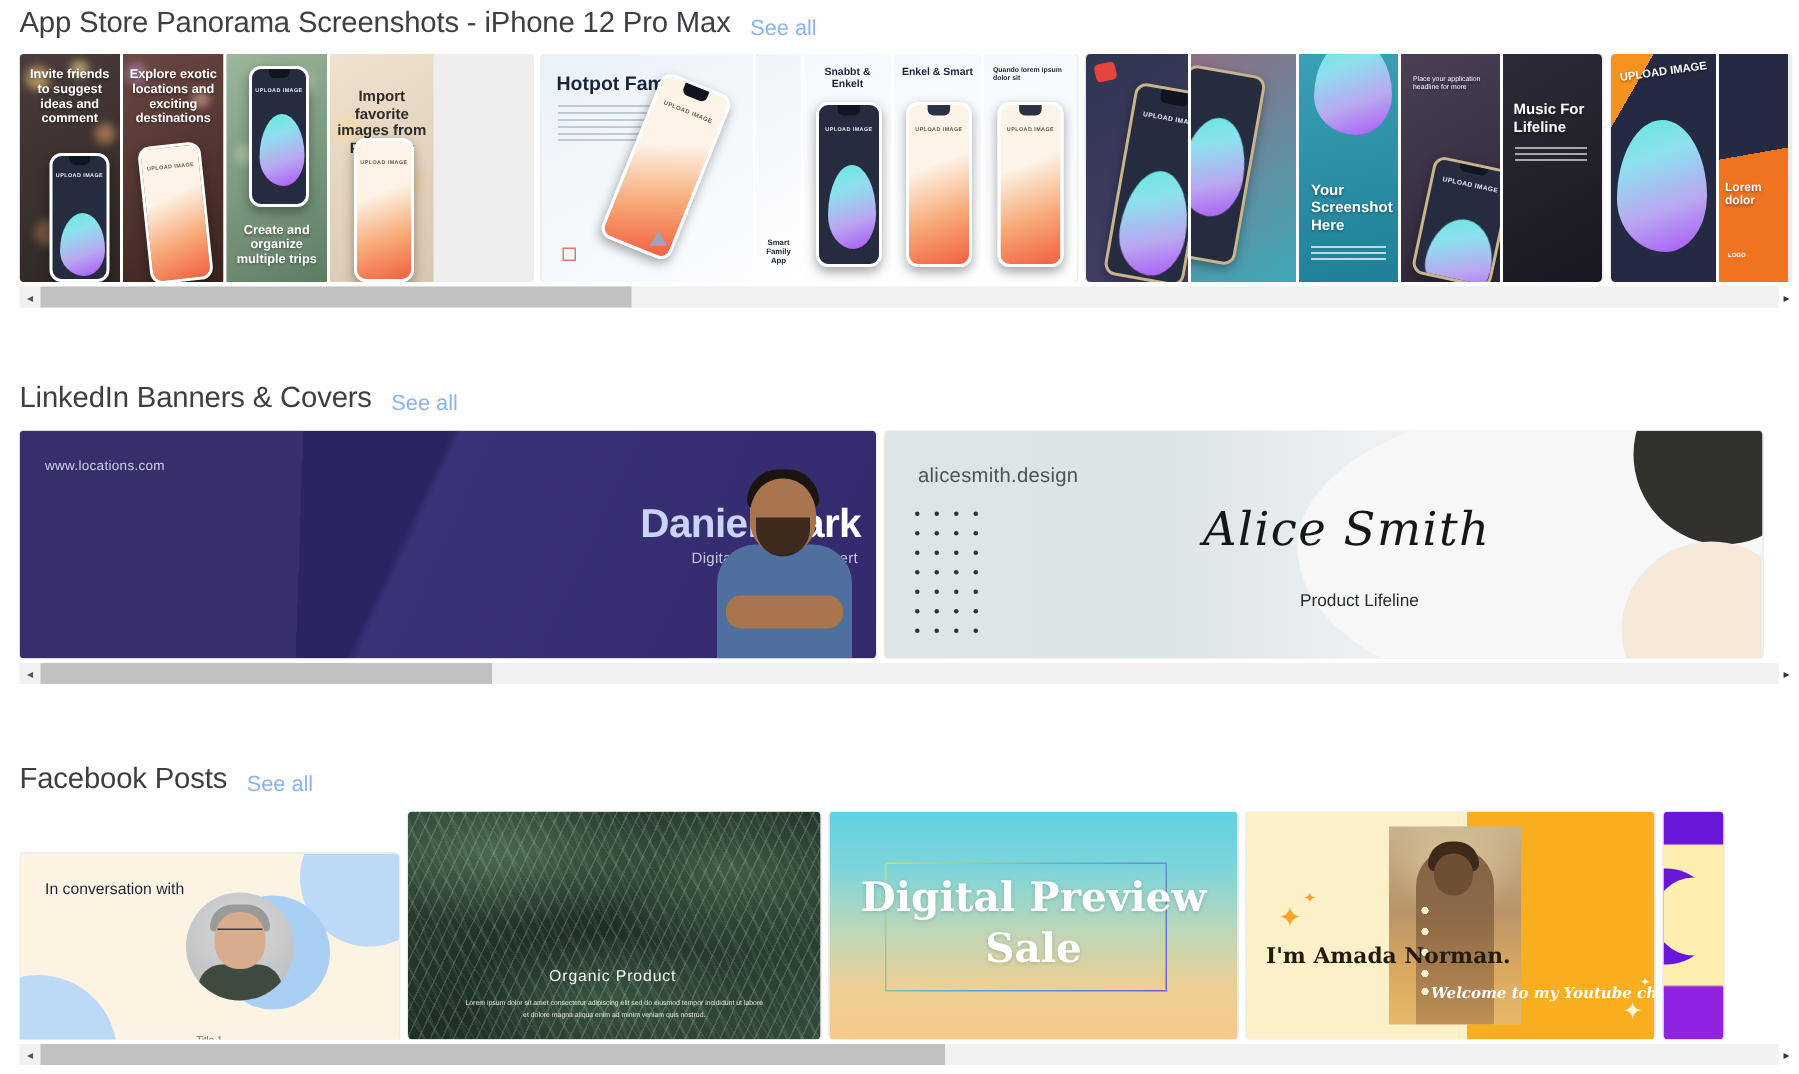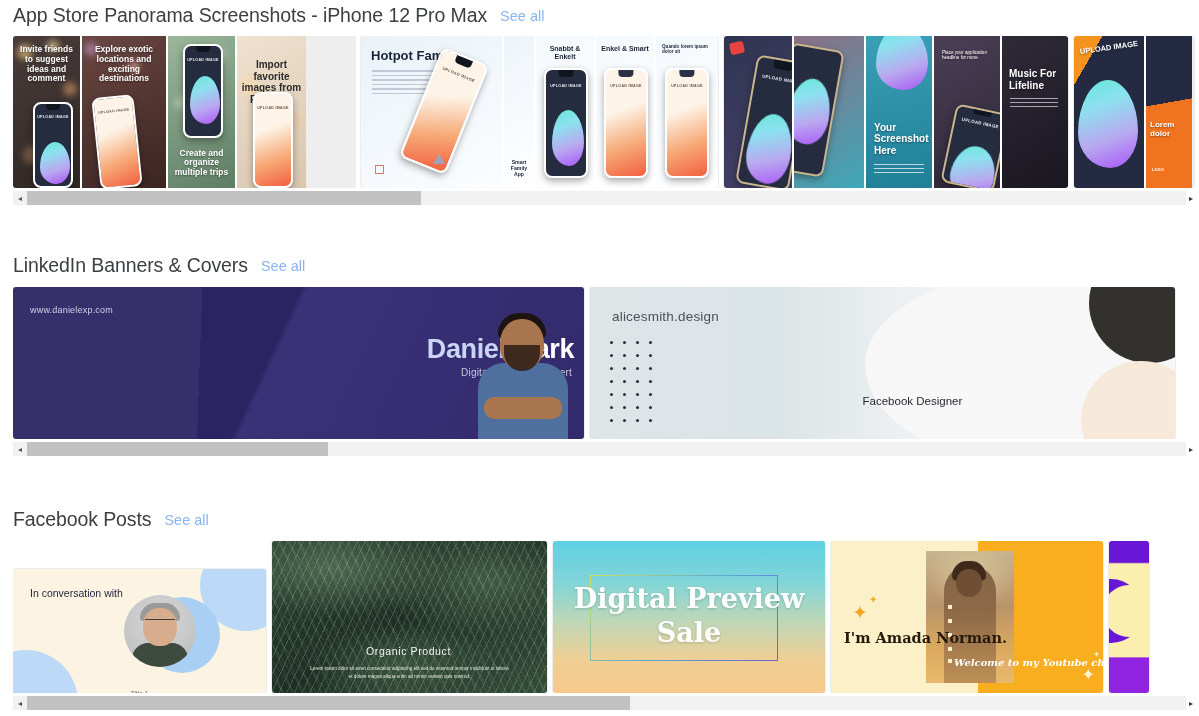--- a/index.html
+++ b/index.html
@@ -6,21 +6,21 @@
   html, body {
     width: 1199px; height: 716px;
     background: #ffffff;
     font-family: "Liberation Sans", sans-serif;
     overflow: hidden;
   }
   .page { width: 1199px; height: 716px; position: relative; }
 
   
   .sec-head {
-    display: flex; align-items: center; gap: 13px;
+    display: flex; align-items: flex-end; gap: 13px;
     padding-left: 13px;
   }
   .sec-title {
     font-size: 19.5px; color: #3c4043; font-weight: 400;
     letter-spacing: -0.1px; white-space: nowrap;
   }
   .see-all {
     font-size: 14.5px; color: #8ab4f0; cursor: pointer;
     white-space: nowrap;
   }
@@ -388,21 +388,21 @@
                 <i style="left:10px;top:110px;width:18px;height:18px;background:#8f6b4e;"></i>
               </div>
               <div class="pan-txt" style="top:9px;font-size:8.5px;">Invite friends to suggest ideas and comment</div>
               <div class="phone dark" style="left:20px;top:66px;width:40px;height:86px;">
                 <div class="notch"></div>
                 <div class="pl">UPLOAD IMAGE</div>
                 <div class="blob" style="left:5px;top:38px;width:30px;height:42px;"></div>
               </div>
             </div>
 
-            <div class="pan-pane" style="width:86px;background:linear-gradient(150deg,#6b4742,#3b2420);">
+            <div class="pan-pane" style="width:69px;background:linear-gradient(150deg,#6b4742,#3b2420);">
               <div class="bokeh">
                 <i style="left:2px;top:6px;width:14px;height:14px;background:#b98ab5;"></i>
                 <i style="left:46px;top:24px;width:12px;height:12px;background:#d8a08f;"></i>
                 <i style="left:24px;top:120px;width:16px;height:16px;background:#8a5b50;"></i>
               </div>
               <div class="pan-txt" style="top:9px;font-size:8.5px;">Explore exotic locations and exciting destinations</div>
               <div class="phone cream" style="left:14px;top:60px;width:42px;height:92px;transform:rotate(-6deg);">
                 <div class="pl">UPLOAD IMAGE</div>
               </div>
             </div>
@@ -543,21 +543,21 @@
       <div class="sec-title">LinkedIn Banners &amp; Covers</div>
       <div class="see-all">See all</div>
     </div>
 
     <div class="carousel" style="margin-top:10px;">
       <div class="strip">
 
         <div class="card" style="width:571px;">
           <div class="ln-daniel">
             <div class="swoosh"></div>
-            <div class="url">www.danielexp.com</div>
+            <div class="url">www.locations.com</div>
             <div class="nm"><span>Daniel </span><b>Mark</b></div>
             <div class="rl">Digital Marketing Expert</div>
             <div class="person">
               <div class="body"></div>
               <div class="arms"></div>
               <div class="hair"></div>
               <div class="head"></div>
               <div class="beard"></div>
             </div>
           </div>
@@ -592,21 +592,22 @@
                 <s></s>
                 <s></s>
                 <s></s>
                 <s></s>
                 <s></s>
                 <s></s>
                 <s></s>
                 <s></s>
                 <s></s>
               </div>
-            <div class="rl">Facebook Designer</div>
+            <div class="nm">Alice Smith</div>
+            <div class="rl">Product Lifeline</div>
           </div>
         </div>
 
       </div>
     </div>
 
     <div class="sbar">
       <div class="sb-arrow">◂</div>
       <div class="sb-track">
         <div class="sb-thumb" id="thumb1" style="width: 26%;"></div>

